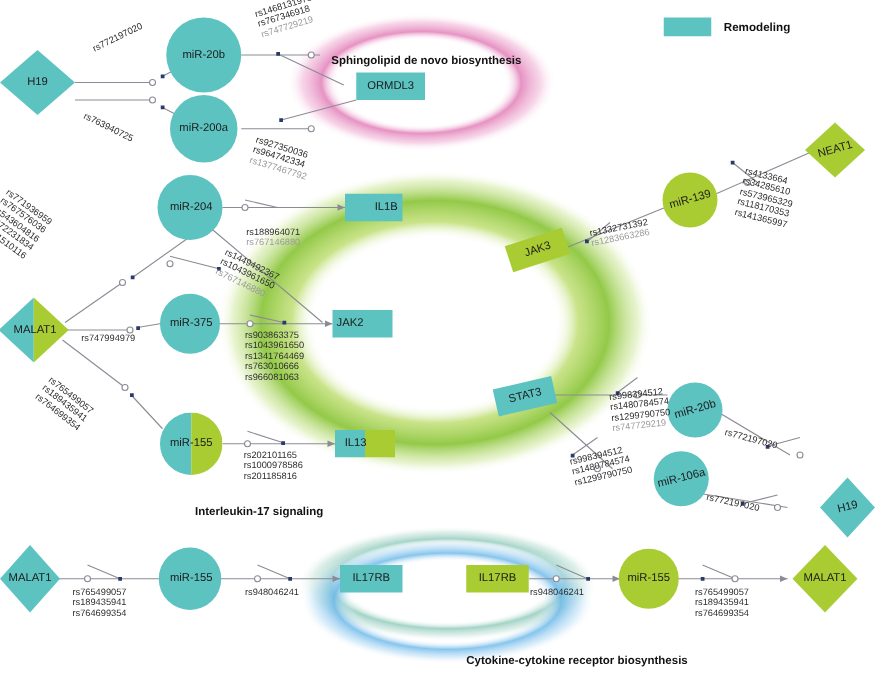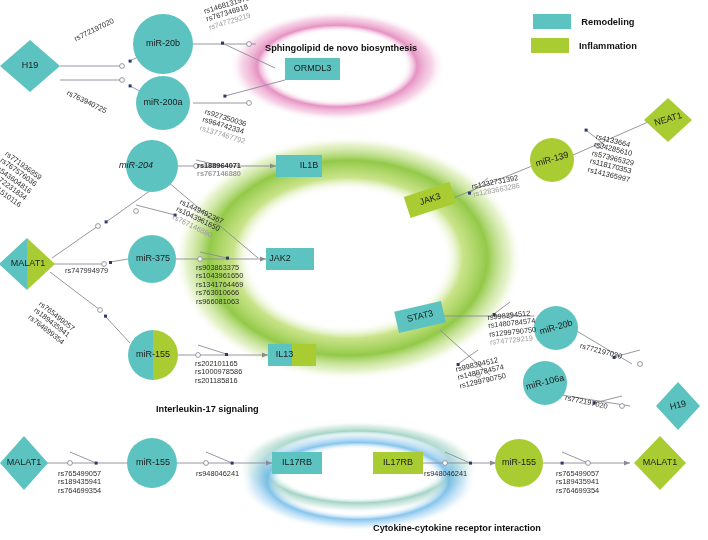--- a/index.html
+++ b/index.html
@@ -243,21 +243,21 @@
     <rect x="373" y="452" width="50" height="22" fill="#aacc33"></rect>
     <circle cx="519" cy="463" r="24" fill="#aacc33"></circle>
     <polygon points="660,436 686,463 660,490 634,463" fill="#aacc33"></polygon>
   </svg>
 
   <div class="ntext" style="left:10px;top:60px;width:40px;">H19</div>
   <div class="ntext" style="left:133px;top:38px;width:60px;">miR-20b</div>
   <div class="ntext" style="left:131px;top:97px;width:64px;">miR-200a</div>
   <div class="ntext" style="left:285px;top:63px;width:55px;">ORMDL3</div>
   <div class="ntext" style="left:-1px;top:258px;width:58px;">MALAT1</div>
-  <div class="ntext" style="left:107px;top:160px;width:58px;font-style:italic;">miR-204</div>
+  <div class="ntext" style="left:124px;top:160px;width:58px;">miR-204</div>
   <div class="ntext" style="left:124px;top:253px;width:58px;">miR-375</div>
   <div class="ntext" style="left:124px;top:349px;width:58px;">miR-155</div>
   <div class="ntext" style="left:276px;top:160px;width:66px;">IL1B</div>
   <div class="ntext" style="left:266px;top:253px;width:28px;">JAK2</div>
   <div class="ntext" style="left:268px;top:349px;width:33px;">IL13</div>
   <div class="ntext" style="left:406px;top:194px;width:48px;transform:rotate(-18deg);transform-origin:center;">JAK3</div>
   <div class="ntext" style="left:396px;top:311px;width:48px;transform:rotate(-13deg);transform-origin:center;">STAT3</div>
   <div class="ntext" style="left:523px;top:154px;width:58px;transform:rotate(-16deg);transform-origin:center;">miR-139</div>
   <div class="ntext" style="left:640px;top:114px;width:56px;transform:rotate(-16deg);transform-origin:center;">NEAT1</div>
   <div class="ntext" style="left:527px;top:322px;width:58px;transform:rotate(-16deg);transform-origin:center;">miR-20b</div>
@@ -265,21 +265,21 @@
   <div class="ntext" style="left:658px;top:400px;width:40px;transform:rotate(-14deg);transform-origin:center;">H19</div>
   <div class="ntext" style="left:-4px;top:457px;width:56px;">MALAT1</div>
   <div class="ntext" style="left:124px;top:457px;width:58px;">miR-155</div>
   <div class="ntext" style="left:272px;top:457px;width:50px;">IL17RB</div>
   <div class="ntext" style="left:373px;top:457px;width:50px;">IL17RB</div>
   <div class="ntext" style="left:490px;top:457px;width:58px;">miR-155</div>
   <div class="ntext" style="left:632px;top:457px;width:56px;">MALAT1</div>
 
   <div class="ptitle" style="left:265px;top:43px;">Sphingolipid de novo biosynthesis</div>
   <div class="ptitle" style="left:156px;top:404px;">Interleukin-17 signaling</div>
-  <div class="ptitle" style="left:373px;top:523px;">Cytokine-cytokine receptor interaction</div>
+  <div class="ptitle" style="left:373px;top:523px;">Cytokine-cytokine receptor biosynthesis</div>
 
   <div class="rs" style="left:73px;top:36px;transform:rotate(-26deg);transform-origin:left top;">
     <span>rs772197020</span>
   </div>
 
   <div class="rs" style="left:69px;top:89px;transform:rotate(26deg);transform-origin:left top;">
     <span>rs763940725</span>
   </div>
 
   <div class="rs" style="left:203px;top:8px;transform:rotate(-17deg);transform-origin:left top;">
@@ -305,21 +305,21 @@
   <div class="rs" style="left:55px;top:267px;padding-left:10px;">
     <span>rs747994979</span>
   </div>
 
   <div class="rs" style="left:42px;top:300px;transform:rotate(38deg);transform-origin:left top;">
     <span>rs765499057</span>
     <span>rs189435941</span>
     <span>rs764699354</span>
   </div>
 
-  <div class="rs" style="left:197px;top:162px;font-weight:bold;">
+  <div class="rs" style="left:197px;top:182px;">
     <span>rs188964071</span>
     <span class="g">rs767146880</span>
   </div>
 
   <div class="rs" style="left:182px;top:198px;transform:rotate(26deg);transform-origin:left top;">
     <span>rs1449492367</span>
     <span>rs1043961650</span>
     <span class="g">rs767146880</span>
   </div>
 
@@ -389,19 +389,15 @@
     <span>rs765499057</span>
     <span>rs189435941</span>
     <span>rs764699354</span>
   </div>
 
   <div id="legend">
     <div class="lgrow">
       <div class="lgsw" style="background:#5cc3c1;"></div>
       <div class="lgtx">Remodeling</div>
     </div>
-    <div class="lgrow">
-      <div class="lgsw" style="background:#aacc33;"></div>
-      <div class="lgtx">Inflammation</div>
-    </div>
   </div>
 
 </div>
 
 </body></html>

